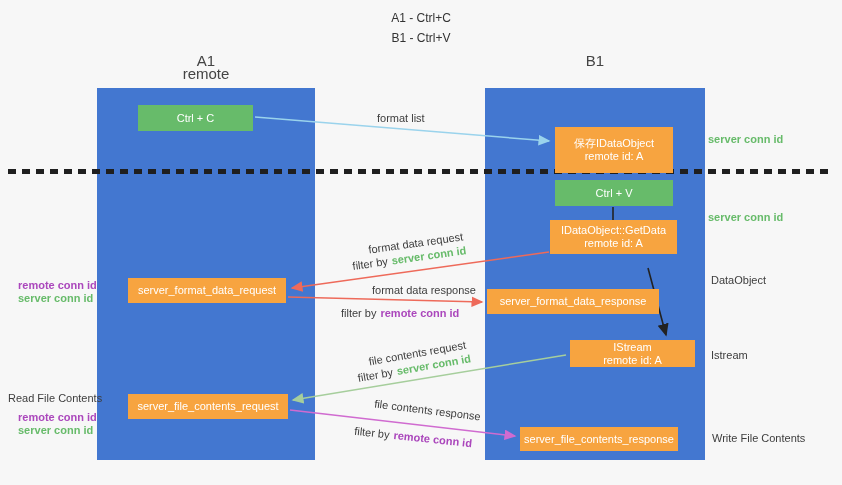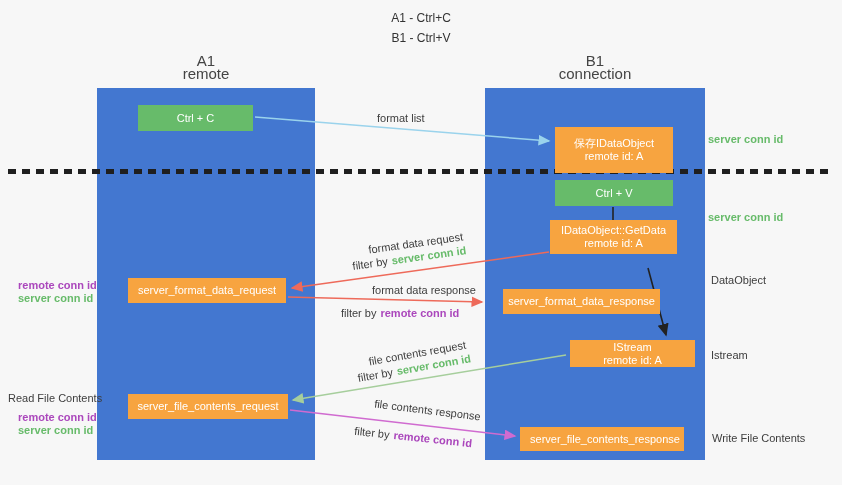--- a/index.html
+++ b/index.html
@@ -36,21 +36,20 @@
     <div>A1 - Ctrl+C</div>
     <div>B1 - Ctrl+V</div>
   </div>
 
   <div class="abs lane-header" style="left:97px;top:54px;width:218px;">
     <div>A1</div>
     <div>remote</div>
   </div>
   <div class="abs lane-header" style="left:485px;top:54px;width:220px;">
     <div>B1</div>
-    <div>connection</div>
   </div>
 
   <div class="abs lane" style="left:97px;top:88px;width:218px;height:372px;"></div>
   <div class="abs lane" style="left:485px;top:88px;width:220px;height:372px;"></div>
 
   <div class="abs divider" style="left:8px;top:169px;width:826px;height:5px;"></div>
 
   <svg class="arrows" width="842" height="485" viewBox="0 0 842 485">
     <defs>
       <marker id="mBlue" markerWidth="9" markerHeight="8" refX="7" refY="3.5" orient="auto">
@@ -93,34 +92,34 @@
 
   <div class="abs node orange" style="left:550px;top:220px;width:127px;height:34px;">
     <div>IDataObject::GetData</div>
     <div>remote id: A</div>
   </div>
 
   <div class="abs node orange" style="left:128px;top:278px;width:158px;height:25px;">
     <div>server_format_data_request</div>
   </div>
 
-  <div class="abs node orange" style="left:487px;top:289px;width:157px;height:25px;margin-left:16px;">
+  <div class="abs node orange" style="left:487px;top:289px;width:172px;height:25px;">
     <div>server_format_data_response</div>
   </div>
 
   <div class="abs node orange" style="left:570px;top:340px;width:125px;height:27px;">
     <div>IStream</div>
     <div>remote id: A</div>
   </div>
 
   <div class="abs node orange" style="left:128px;top:394px;width:160px;height:25px;">
     <div>server_file_contents_request</div>
   </div>
 
-  <div class="abs node orange" style="left:520px;top:427px;width:158px;height:24px;padding-left:6px;">
+  <div class="abs node orange" style="left:520px;top:427px;width:158px;height:24px;">
     <div>server_file_contents_response</div>
   </div>
 
   <div class="abs lbl" style="left:377px;top:112px;">format list</div>
 
   <div class="abs lbl" style="left:368px;top:237px;transform:rotate(-8deg);">format data request</div>
   <div class="abs lbl" style="left:352px;top:252px;transform:rotate(-8deg);">
     <span>filter by</span><span class="part2 bold-green">server conn id</span>
   </div>
 

